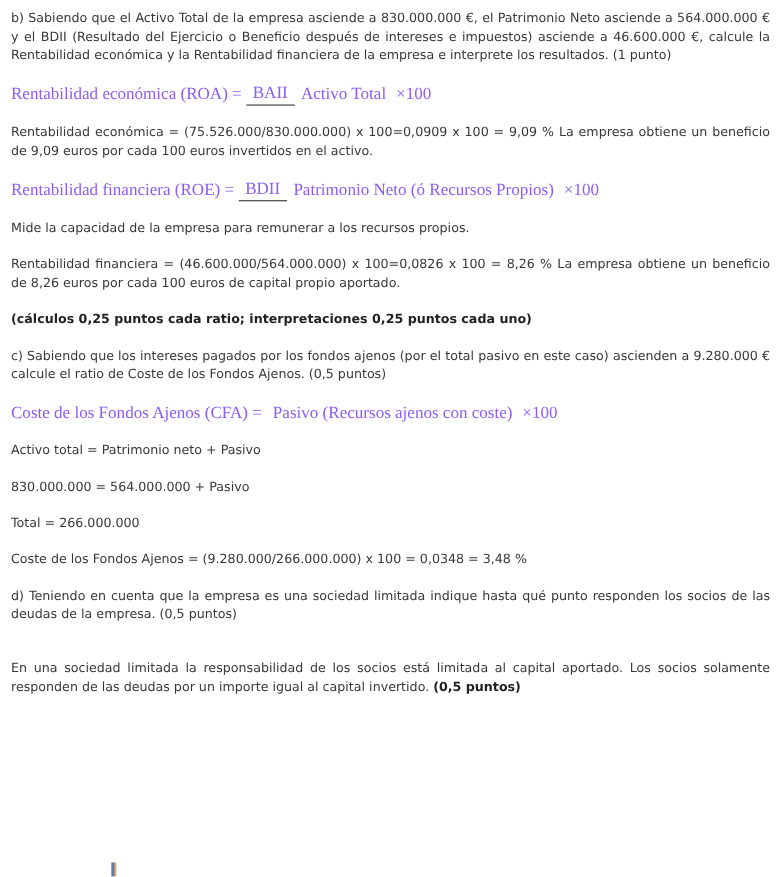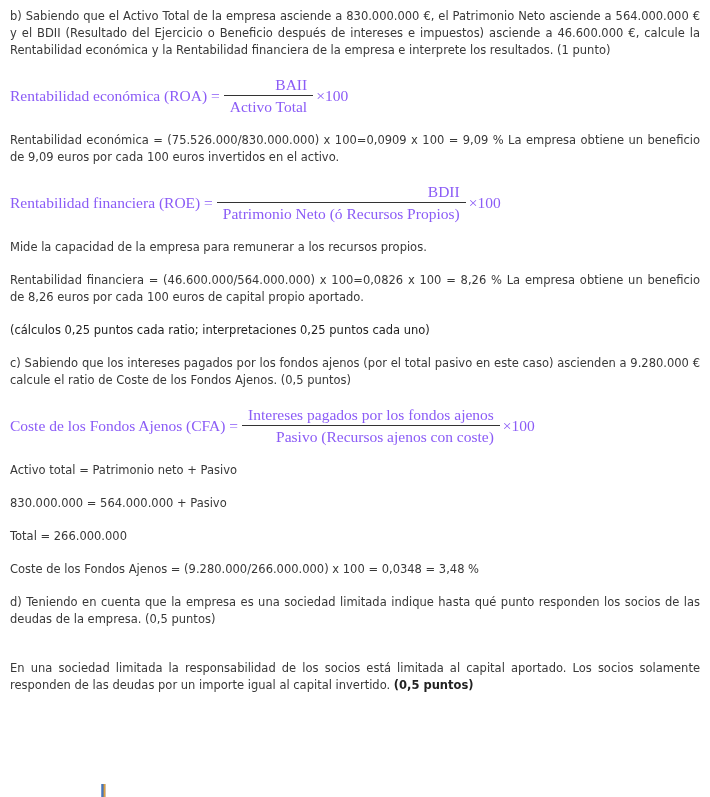--- a/index.html
+++ b/index.html
@@ -13,35 +13,35 @@
     font-size: 11.5px;
     line-height: 17px;
     color: #383838;
     box-sizing: border-box;
     padding: 8px 10px 0 10px;
   }
   .para {
     text-align: justify;
     margin: 0 0 16px 0;
   }
-  .para.bold { font-weight: normal; color: #222222; }
+  .para.bold { font-weight: bold; color: #222222; }
   .inline-bold { font-weight: bold; color: #222222; }
   .formula {
     display: flex;
     align-items: center;
     font-family: Liberation Serif, serif;
     font-size: 15.5px;
     color: #8b5cf6;
     margin: 0 0 16px 0;
     white-space: nowrap;
   }
   .formula .f-lhs { margin-right: 4px; }
   .frac {
     display: inline-flex;
-    flex-direction: column;
+    flex-direction: row;
     text-align: right;
     vertical-align: middle;
   }
   .frac .num {
     display: block;
     padding: 0 6px 1px 6px;
     border-bottom: 1px solid #333333;
     line-height: 19px;
   }
   .frac .den {
@@ -92,21 +92,20 @@
 
   <p class="para">Rentabilidad financiera = (46.600.000/564.000.000) x 100=0,0826 x 100 = 8,26 % La empresa obtiene un beneficio de 8,26 euros por cada 100 euros de capital propio aportado.</p>
 
   <p class="para bold">(cálculos 0,25 puntos cada ratio; interpretaciones 0,25 puntos cada uno)</p>
 
   <p class="para">c) Sabiendo que los intereses pagados por los fondos ajenos (por el total pasivo en este caso) ascienden a 9.280.000 € calcule el ratio de Coste de los Fondos Ajenos. (0,5 puntos)</p>
 
   <div class="formula">
     <span class="f-lhs">Coste de los Fondos Ajenos (CFA) =</span>
     <span class="frac">
-      <span class="num">Intereses pagados por los fondos ajenos</span>
       <span class="den">Pasivo (Recursos ajenos con coste)</span>
     </span>
     <span class="f-mul">×100</span>
   </div>
 
   <p class="para">Activo total = Patrimonio neto + Pasivo</p>
 
   <p class="para">830.000.000 = 564.000.000 + Pasivo</p>
 
   <p class="para">Total = 266.000.000</p>

